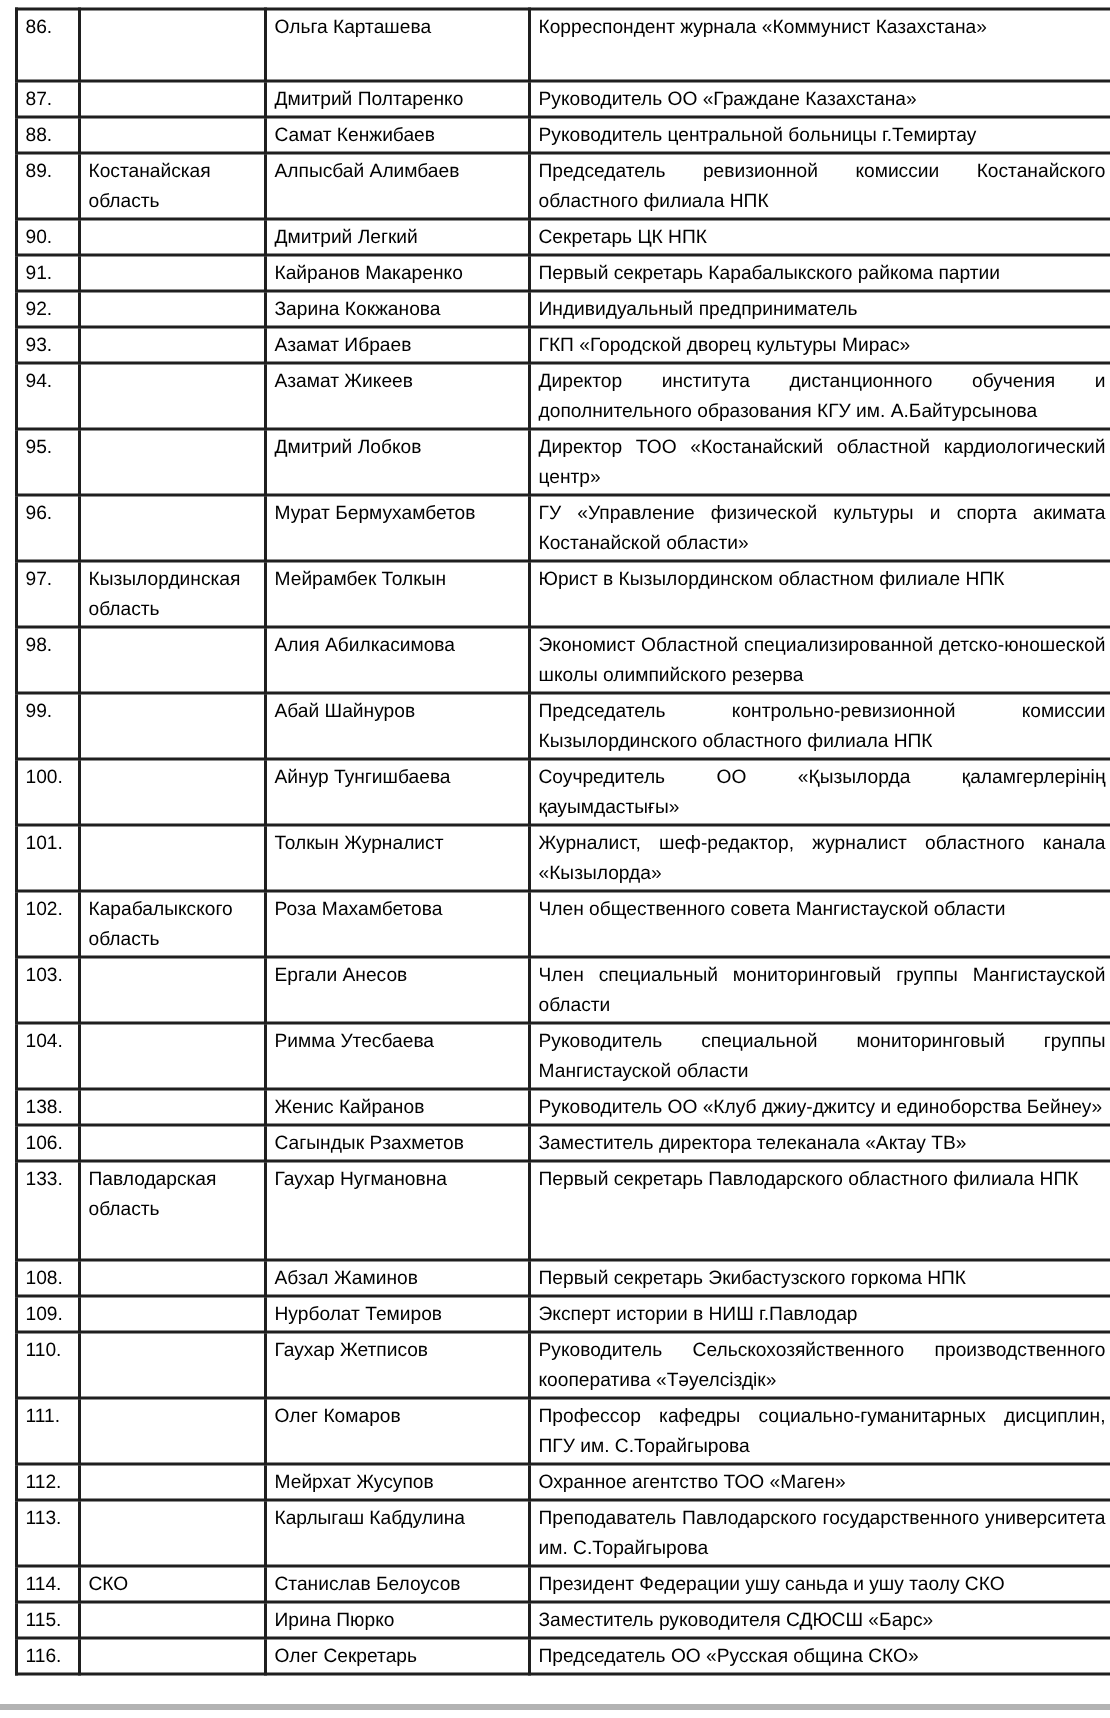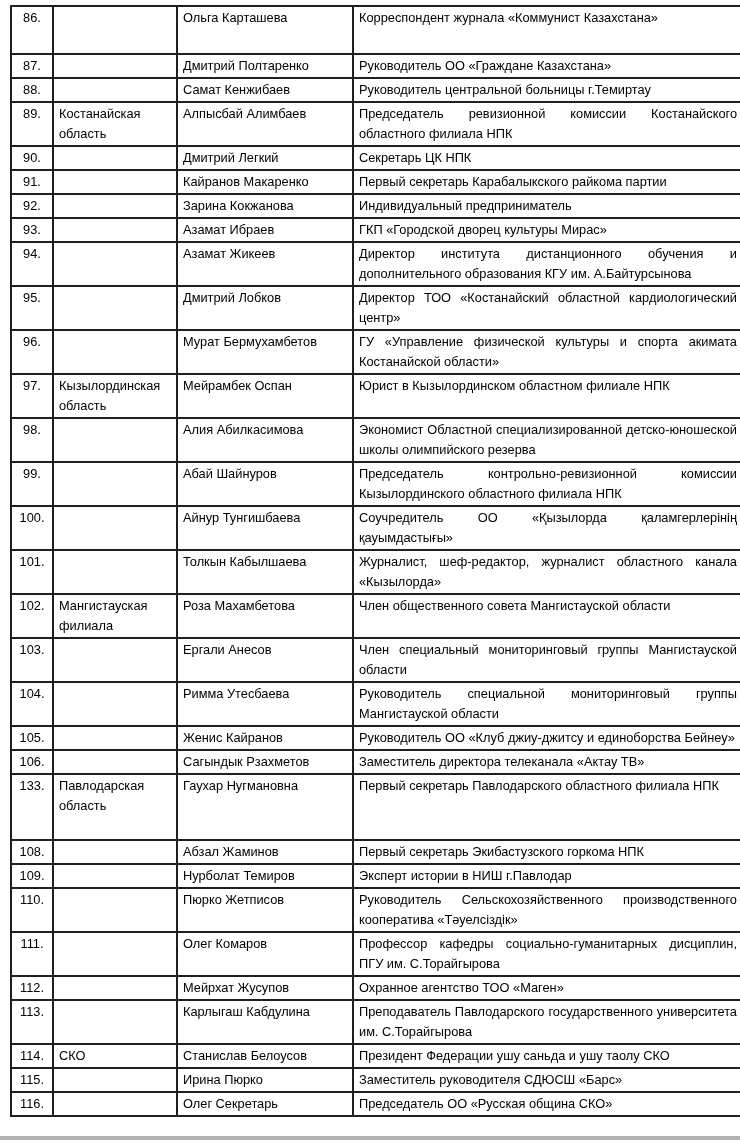--- a/index.html
+++ b/index.html
@@ -30,21 +30,21 @@
     font-size: 12.8px;
     line-height: 20px;
     color: #000000;
     word-wrap: break-word;
     overflow-wrap: break-word;
   }
   td.col-num {
     width: 30px;
     padding-left: 4px;
     padding-right: 1px;
-    text-align: center;
+    text-align: left;
   }
   td.col-region {
     width: 112px;
   }
   td.col-name {
     width: 164px;
     border-radius: 18px;
   }
   td.col-pos {
     width: 378px;
@@ -139,21 +139,21 @@
         <tr>
     <td class="col-num">96.</td>
     <td class="col-region"></td>
     <td class="col-name">Мурат Бермухамбетов</td>
     <td class="col-pos">ГУ «Управление физической культуры и спорта акимата Костанайской области»</td>
 
   </tr>
         <tr>
     <td class="col-num">97.</td>
     <td class="col-region">Кызылординская область</td>
-    <td class="col-name">Мейрамбек Оспан</td>
+    <td class="col-name">Мейрамбек Толкын</td>
     <td class="col-pos">Юрист в Кызылординском областном филиале НПК</td>
 
   </tr>
         <tr>
     <td class="col-num">98.</td>
     <td class="col-region"></td>
     <td class="col-name">Алия Абилкасимова</td>
     <td class="col-pos">Экономист Областной специализированной детско-юношеской школы олимпийского резерва</td>
 
   </tr>
@@ -167,47 +167,47 @@
         <tr>
     <td class="col-num">100.</td>
     <td class="col-region"></td>
     <td class="col-name">Айнур Тунгишбаева</td>
     <td class="col-pos">Соучредитель ОО «Қызылорда қаламгерлерінің қауымдастығы»</td>
 
   </tr>
         <tr>
     <td class="col-num">101.</td>
     <td class="col-region"></td>
-    <td class="col-name">Толкын Кабылшаева</td>
+    <td class="col-name">Толкын Журналист</td>
     <td class="col-pos">Журналист, шеф-редактор, журналист областного канала «Кызылорда»</td>
 
   </tr>
         <tr style="height: 44px;">
     <td class="col-num">102.</td>
-    <td class="col-region">Мангистауская филиала</td>
+    <td class="col-region">Карабалыкского область</td>
     <td class="col-name">Роза Махамбетова</td>
     <td class="col-pos">Член общественного совета Мангистауской области</td>
 
   </tr>
         <tr>
     <td class="col-num">103.</td>
     <td class="col-region"></td>
     <td class="col-name">Ергали Анесов</td>
     <td class="col-pos">Член специальный мониторинговый группы Мангистауской области</td>
 
   </tr>
         <tr>
     <td class="col-num">104.</td>
     <td class="col-region"></td>
     <td class="col-name">Римма Утесбаева</td>
     <td class="col-pos">Руководитель специальной мониторинговый группы Мангистауской области</td>
 
   </tr>
         <tr>
-    <td class="col-num">105.</td>
+    <td class="col-num">138.</td>
     <td class="col-region"></td>
     <td class="col-name">Женис Кайранов</td>
     <td class="col-pos">Руководитель ОО «Клуб джиу-джитсу и единоборства Бейнеу»</td>
 
   </tr>
         <tr>
     <td class="col-num">106.</td>
     <td class="col-region"></td>
     <td class="col-name">Сагындык Рзахметов</td>
     <td class="col-pos">Заместитель директора телеканала «Актау ТВ»</td>
@@ -230,21 +230,21 @@
         <tr>
     <td class="col-num">109.</td>
     <td class="col-region"></td>
     <td class="col-name">Нурболат Темиров</td>
     <td class="col-pos">Эксперт истории в НИШ г.Павлодар</td>
 
   </tr>
         <tr>
     <td class="col-num">110.</td>
     <td class="col-region"></td>
-    <td class="col-name">Пюрко Жетписов</td>
+    <td class="col-name">Гаухар Жетписов</td>
     <td class="col-pos">Руководитель Сельскохозяйственного производственного кооператива «Тәуелсіздік»</td>
 
   </tr>
         <tr>
     <td class="col-num">111.</td>
     <td class="col-region"></td>
     <td class="col-name">Олег Комаров</td>
     <td class="col-pos">Профессор кафедры социально-гуманитарных дисциплин, ПГУ им. С.Торайгырова</td>
 
   </tr>

